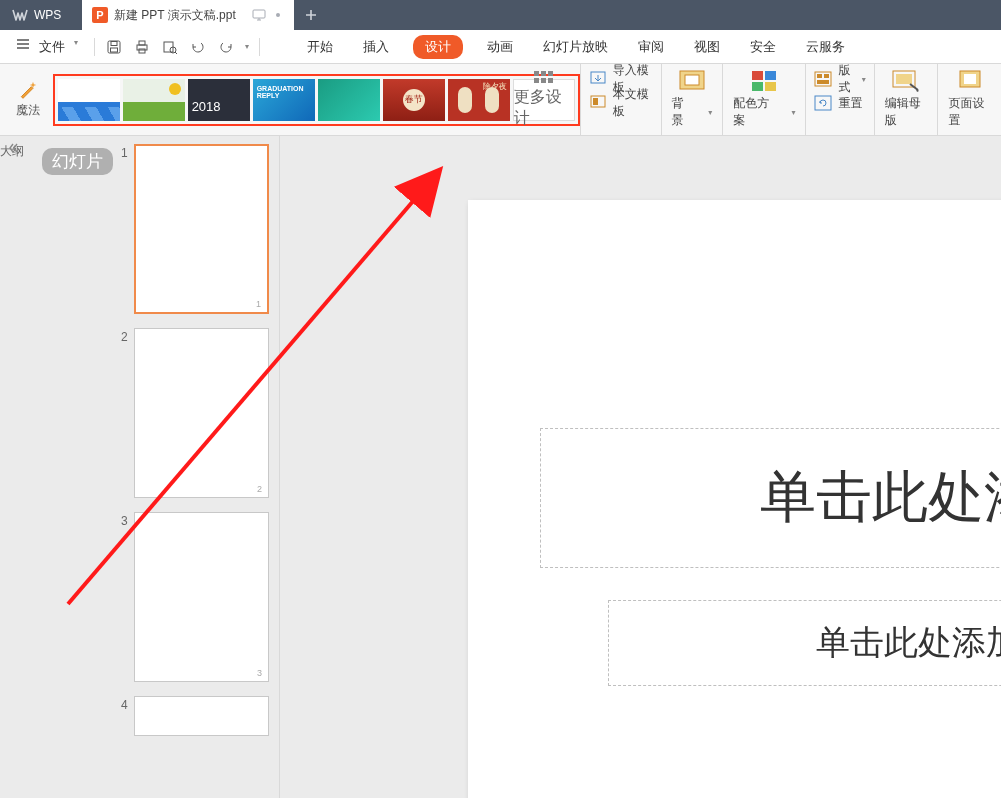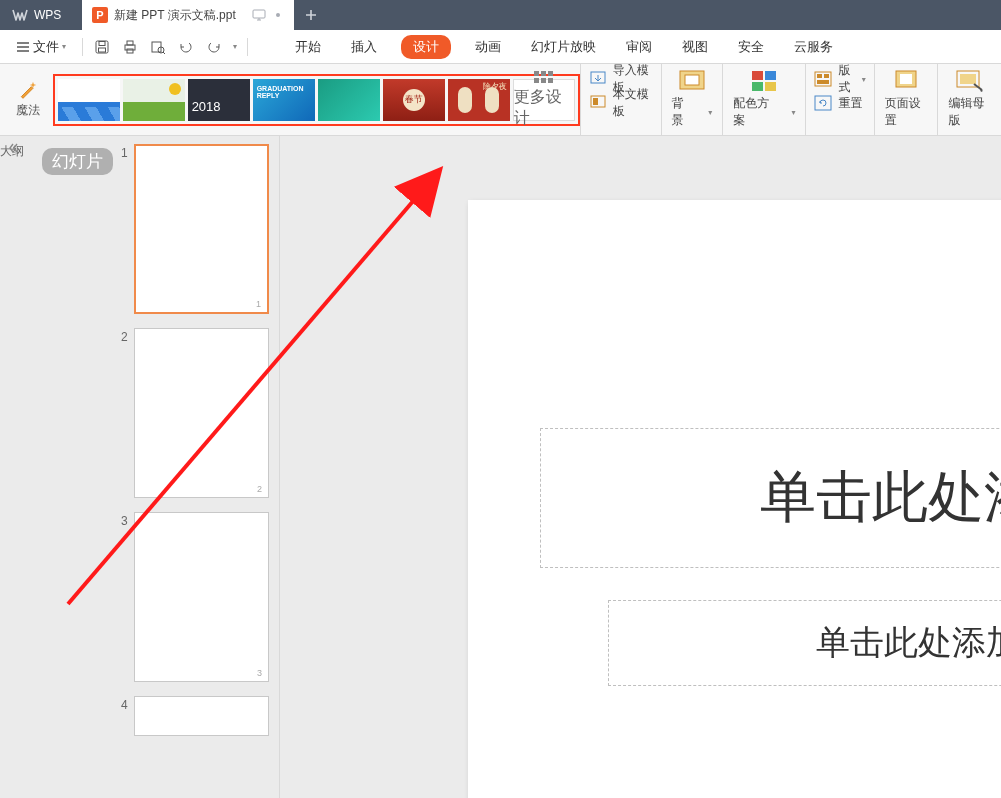--- a/index.html
+++ b/index.html
@@ -5,21 +5,21 @@
   * { box-sizing: border-box; margin: 0; padding: 0; }
   html, body { width: 1001px; height: 798px; overflow: hidden; font-family: "Microsoft YaHei", Arial, sans-serif; font-size: 12px; color: #333; background: #fff; }
   .titlebar { height: 30px; background: #4b5666; display: flex; align-items: stretch; }
   .logo-cell { width: 82px; display: flex; align-items: center; padding-left: 12px; color: #ffffff; font-size: 12px; gap: 6px; }
   .logo-cell svg { flex: 0 0 auto; }
   .doc-tab { background: #fff; display: flex; align-items: center; gap: 6px; padding: 0 14px 0 10px; color: #444; position: relative; }
   .doc-tab .p-badge { width: 16px; height: 16px; background: #f05a28; border-radius: 2px; display: flex; align-items: center; justify-content: center; color: #fff; font-weight: bold; font-size: 11px; }
   .doc-tab .after { color: #a8acb4; margin-left: 10px; display: flex; align-items: center; gap: 10px; }
   .new-tab { width: 34px; display: flex; align-items: center; justify-content: center; color: #cfd3da; font-size: 18px; }
   .menubar { height: 34px; border-bottom: 1px solid #d9d9d9; display: flex; align-items: center; padding: 0 10px; gap: 4px; background: #fff; }
-  .file-btn { display: flex; align-items: center; gap: 3px; padding: 2px 6px; font-size: 13px; }
+  .file-btn { display: flex; align-items: flex-start; gap: 9px; padding: 2px 6px; font-size: 13px; }
   .vsep { width: 1px; height: 18px; background: #d9d9d9; margin: 0 6px; }
   .qat { display: flex; align-items: center; gap: 10px; }
   .qat .ico { width: 18px; height: 18px; display: flex; align-items: center; justify-content: center; color: #555; }
   .menus { display: flex; align-items: center; gap: 18px; margin-left: 31px; }
   .menu-item { font-size: 13px; padding: 4px 6px; border-radius: 10px; cursor: default; }
   .menu-item.active { background: #f05a28; color: #fff; padding: 3px 12px; }
   .ribbon { height: 72px; background: #f7f7f7; border-bottom: 1px solid #d9d9d9; display: flex; align-items: center; padding-left: 10px; position: relative; }
   .magic { width: 40px; display: flex; flex-direction: column; align-items: center; font-size: 12px; color: #555; gap: 2px; }
   .magic svg { width: 20px; height: 20px; }
   
@@ -263,35 +263,35 @@
               <rect x="1" y="1" width="16" height="14" fill="none" stroke="#4a88c7"></rect>
               <path d="M6 8 A3 3 0 1 1 9 11" fill="none" stroke="#4a88c7"></path>
               <path d="M6 6 L6 8 L8 8" fill="none" stroke="#4a88c7"></path>
             </svg>
           </span>
         <span>重置</span>
       </div>
     </div>
 
     <div class="rbn-single">
-      <svg width="26" height="22" viewBox="0 0 26 22">
-          <rect x="3" y="1" width="20" height="16" fill="#f0d48a" stroke="#cc8a2a"></rect>
-          <rect x="7" y="4" width="12" height="10" fill="#fff"></rect>
-        </svg>
-      <span>页面设置</span>
-    </div>
-
-    <div class="rbn-single">
       <svg width="28" height="22" viewBox="0 0 28 22">
           <rect x="1" y="1" width="22" height="16" fill="none" stroke="#cc8a2a"></rect>
           <rect x="4" y="4" width="16" height="10" fill="#f0d48a"></rect>
           <path d="M18 14 L26 20" stroke="#555" stroke-width="2"></path>
           <path d="M23 17 L27 21 L25 22 Z" fill="#555"></path>
         </svg>
       <span>编辑母版</span>
+    </div>
+
+    <div class="rbn-single">
+      <svg width="26" height="22" viewBox="0 0 26 22">
+          <rect x="3" y="1" width="20" height="16" fill="#f0d48a" stroke="#cc8a2a"></rect>
+          <rect x="7" y="4" width="12" height="10" fill="#fff"></rect>
+        </svg>
+      <span>页面设置</span>
     </div>
   </div>
 </div>
 
 <div class="workspace">
   <div class="sidepanel">
     <div class="hdr">
       <span class="collapse">
         <svg width="12" height="12" viewBox="0 0 12 12">
             <path d="M5 2 L2 6 L5 10 M9 2 L6 6 L9 10" fill="none" stroke="#888" stroke-width="1.4"></path>

